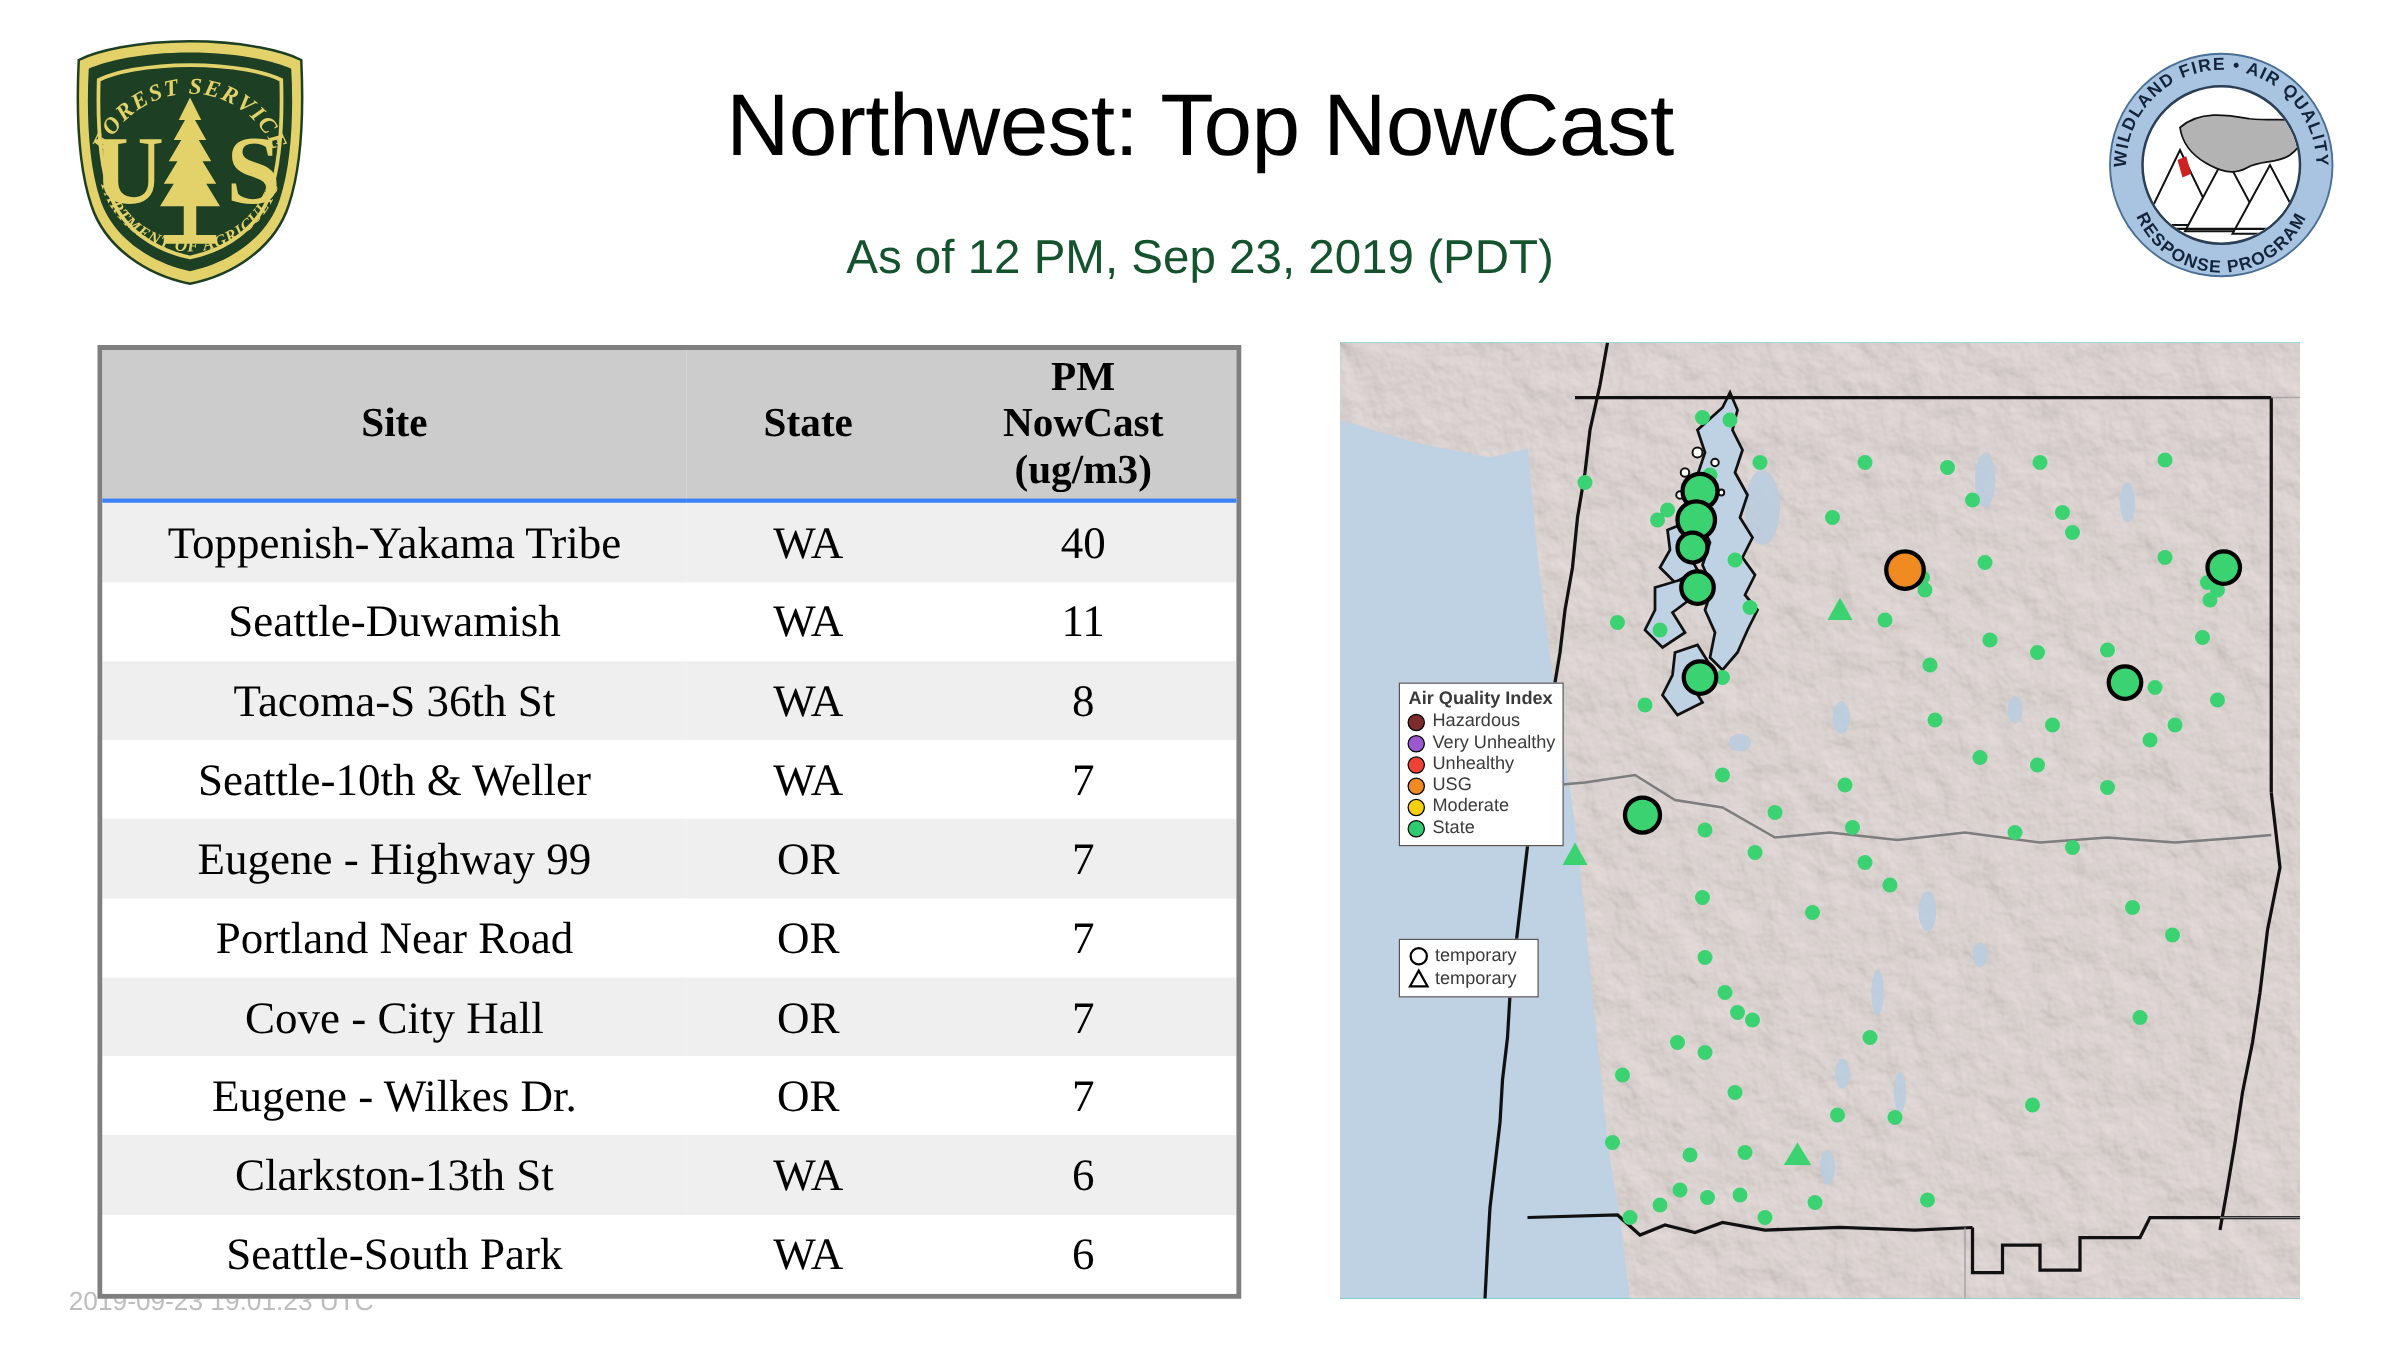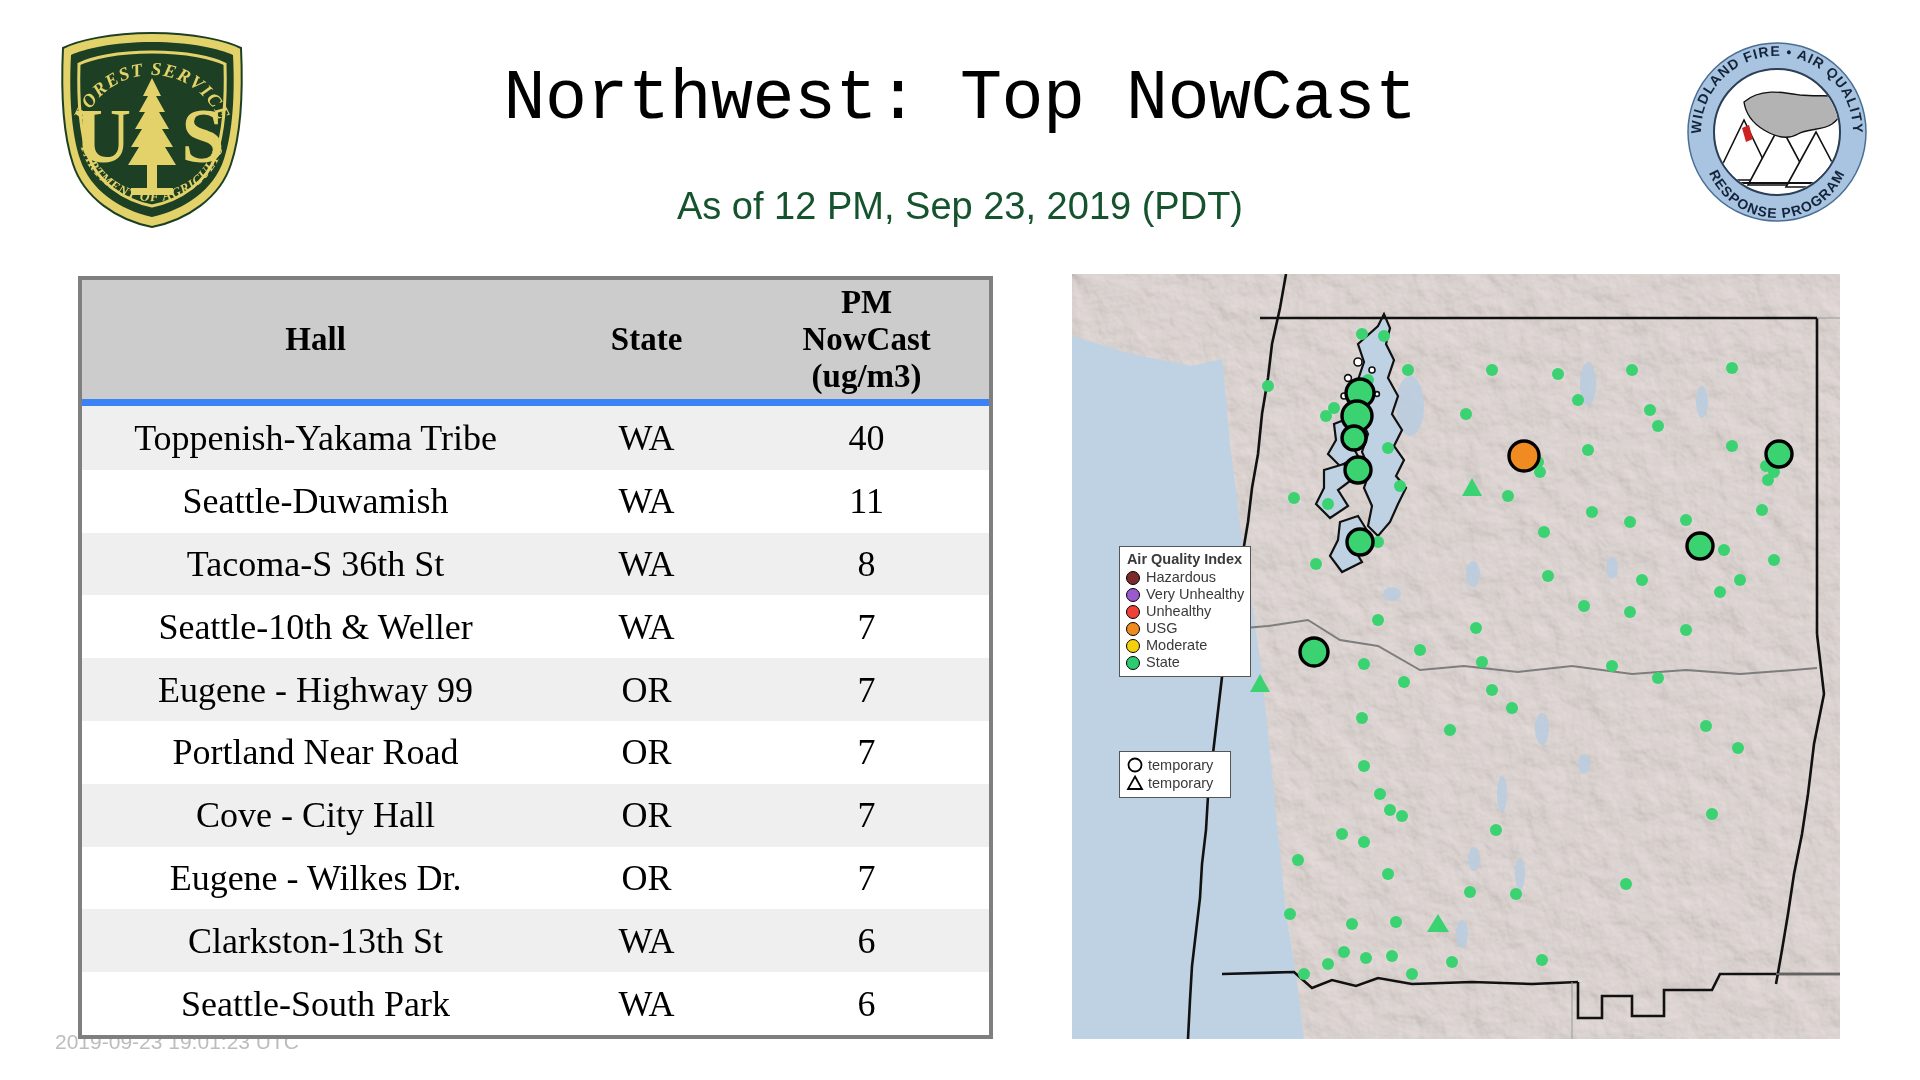--- a/index.html
+++ b/index.html
@@ -22,21 +22,21 @@
     width: 195px; height: 200px;
   }
   #wfaq-logo {
     position: absolute; left: 1682px; top: 40px;
     width: 190px; height: 185px;
   }
   #title {
     position: absolute; left: 300px; top: 60px;
     width: 1320px;
     text-align: center;
-    font-family: Liberation Mono, monospace;
+    font-family: Liberation Sans, sans-serif;
     font-size: 70px;
     font-weight: 400;
     color: #000000;
     letter-spacing: -0.5px;
     white-space: nowrap;
   }
   #subtitle {
     position: absolute; left: 300px; top: 185px;
     width: 1320px;
     text-align: center;
@@ -60,21 +60,21 @@
     font-family: "Liberation Serif", serif;
   }
   table.nowcast th {
     background: #cccccc;
     color: #000000;
     font-weight: bold;
     font-size: 33px;
     line-height: 1.12;
     text-align: center;
     vertical-align: middle;
-    border-bottom: 7px solid #3b82f6;
+    border-bottom: 3px solid #3b82f6;
     padding: 4px 2px;
   }
   table.nowcast td {
     font-size: 36px;
     color: #000000;
     text-align: center;
     vertical-align: middle;
     padding: 2px;
     border: none;
   }
@@ -187,21 +187,21 @@
 
   <div id="table-wrap">
     <table class="nowcast">
       <colgroup>
         <col class="c-site">
           <col class="c-state">
           <col class="c-pm">
       </colgroup>
       <thead>
         <tr>
-          <th>Hall</th>
+          <th>Site</th>
           <th>State</th>
           <th>
             <span>PM</span><br>
             <span>NowCast</span><br>
             <span>(ug/m3)</span>
           </th>
         </tr>
       </thead>
       <tbody id="table-body">
           <tr>

